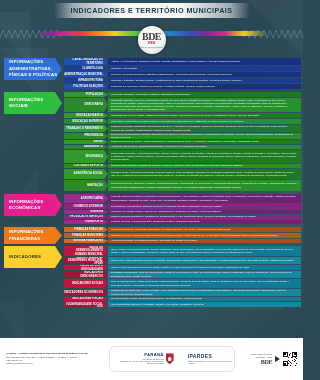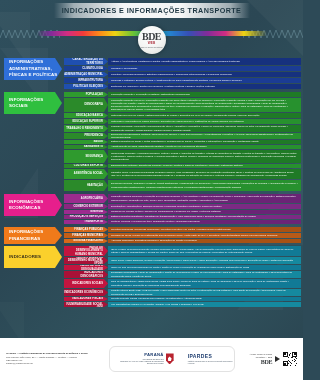--- a/index.html
+++ b/index.html
@@ -169,21 +169,21 @@
   <div class="deco tri-b"></div>
   <div class="deco tri-c"></div>
   <div class="deco tri-d"></div>
   <div class="deco tri-e"></div>
   <div class="deco tri-f"></div>
   <div class="deco tri-g"></div>
 
   <div class="header">
 
     <div class="title-bar">
-      <span>INDICADORES E INFORMAÇÕES TRANSPORTE</span>
+      <span>INDICADORES E TERRITÓRIO MUNICIPAIS</span>
     </div>
 
     <svg class="zig left" viewBox="0 0 60 12" preserveAspectRatio="none">
       <polyline points="0,10 3,2 6,10 9,2 12,10 15,2 18,10 21,2 24,10 27,2 30,10 33,2 36,10 39,2 42,10 45,2 48,10 51,2 54,10 57,2 60,10" fill="none" stroke="#9fc9d6" stroke-width="0.7"></polyline>
     </svg>
     <svg class="zig right" viewBox="0 0 60 12" preserveAspectRatio="none">
       <polyline points="0,10 3,2 6,10 9,2 12,10 15,2 18,10 21,2 24,10 27,2 30,10 33,2 36,10 39,2 42,10 45,2 48,10 51,2 54,10 57,2 60,10" fill="none" stroke="#9fc9d6" stroke-width="0.7"></polyline>
     </svg>
 
     <div class="rainbow"></div>

